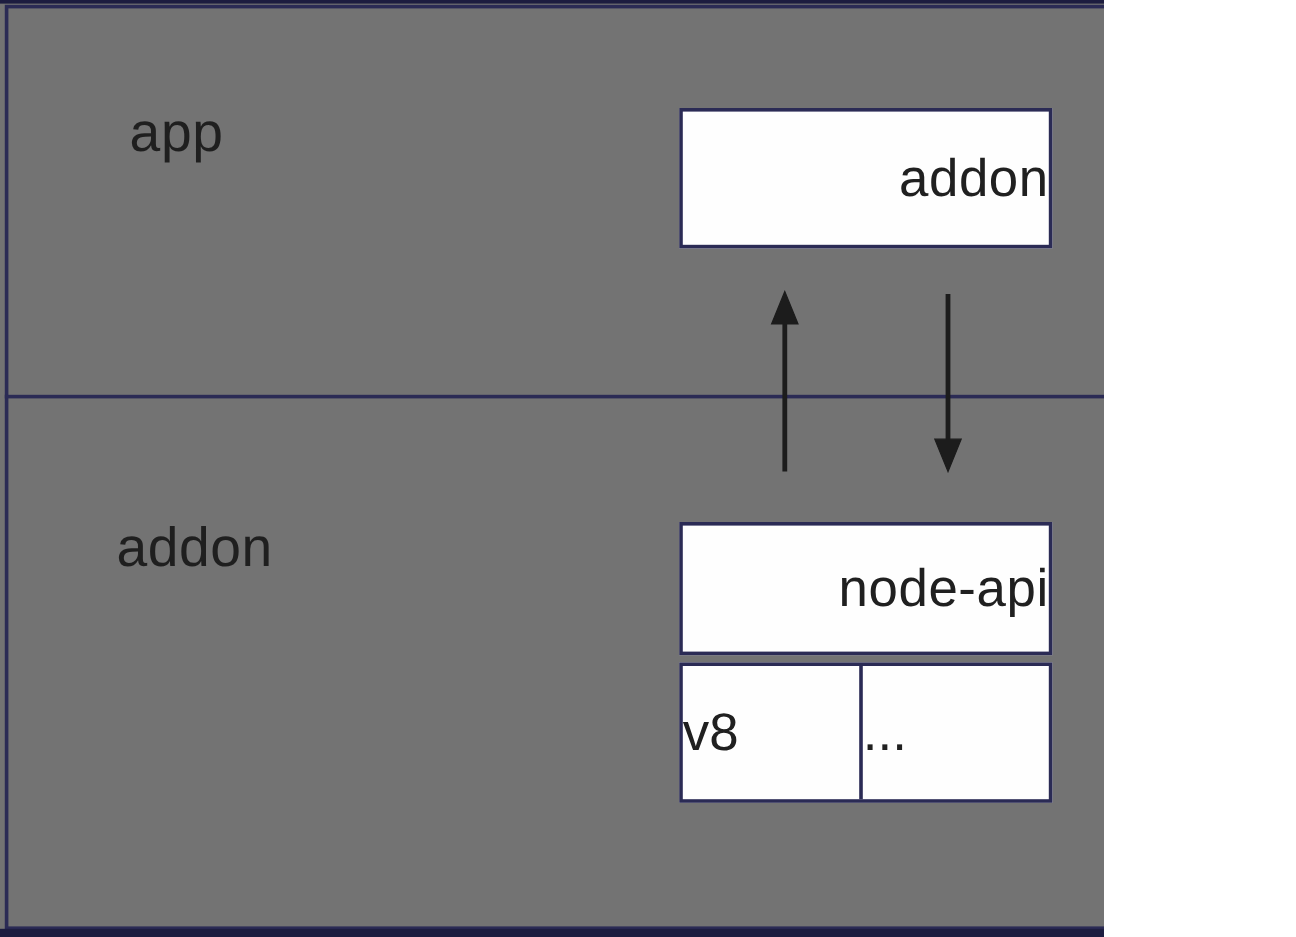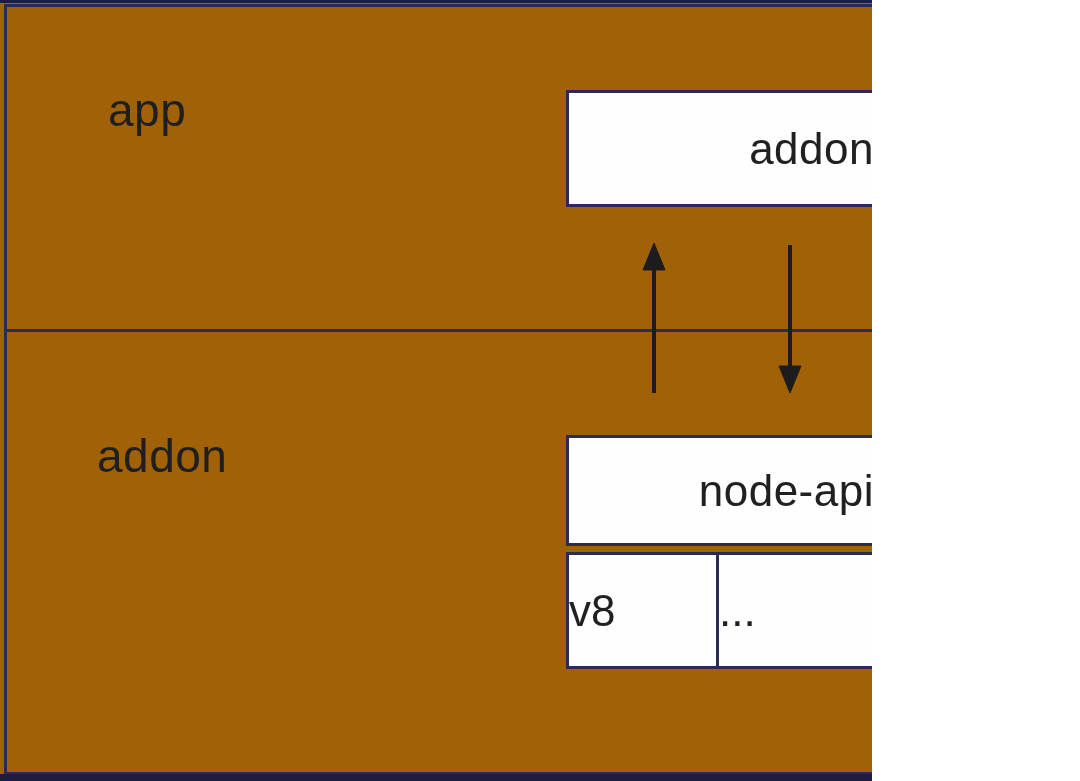--- a/index.html
+++ b/index.html
@@ -5,22 +5,23 @@
   html, body {
     margin: 0;
     padding: 0;
     background: #ffffff;
     font-family: "Liberation Sans", "DejaVu Sans", sans-serif;
   }
   .canvas {
     position: relative;
     width: 872px;
     height: 781px;
-    background: #a16207;
+    background: #737373;
     overflow: hidden;
+    padding-left: 48px;
   }
   .top-edge {
     position: absolute;
     left: 0; top: 0;
     width: 1080px; height: 3px;
     background: #1d1d40;
   }
   .bottom-bar {
     position: absolute;
     left: 0; top: 774px;

